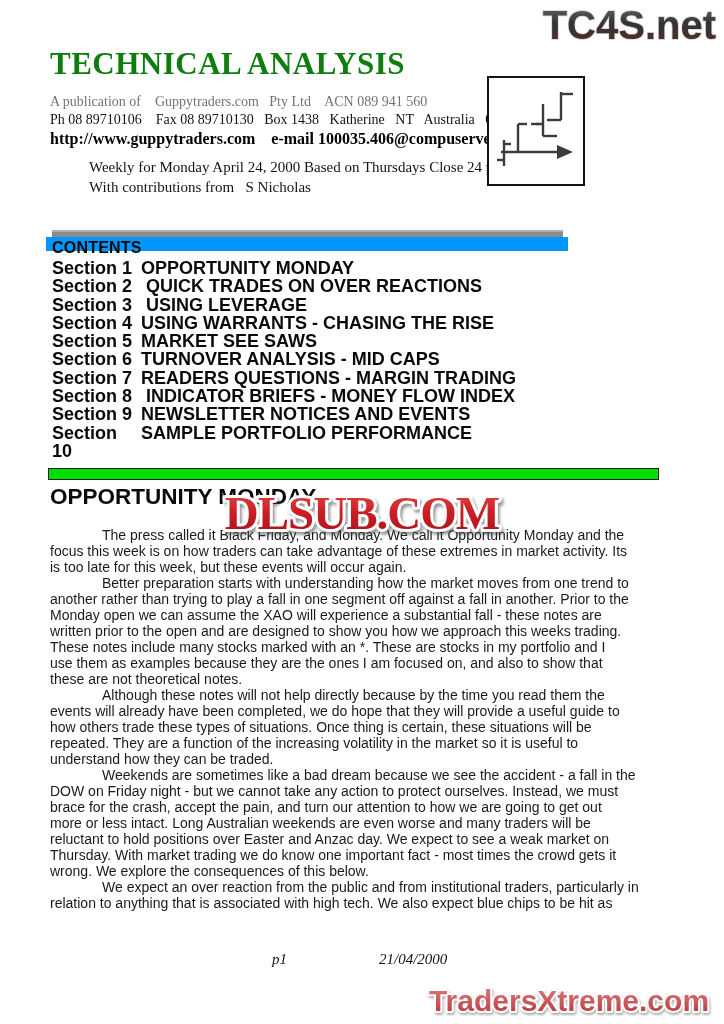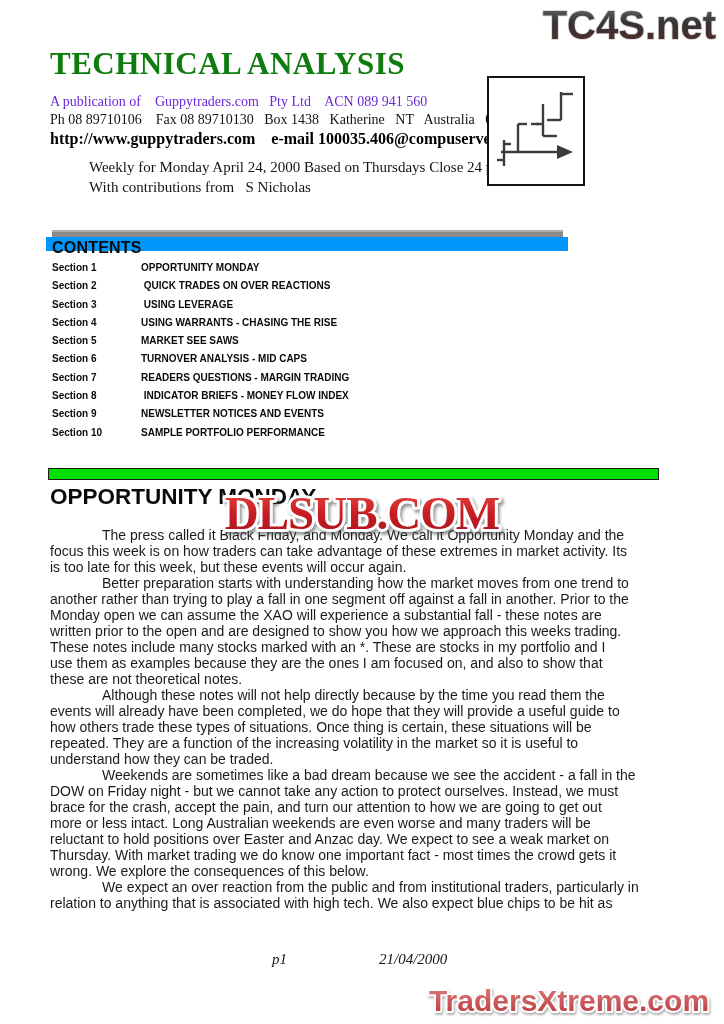--- a/index.html
+++ b/index.html
@@ -12,21 +12,21 @@
   .logo-tc4s { position:absolute; left:518px; top:0px; }
 
   
   .masthead { position:absolute; left:50px; top:46px; width:620px; }
   .mast-title {
     font-family:"Liberation Serif", serif; font-weight:bold;
     font-size:31px; line-height:36px; color:#0e7d0e; letter-spacing:0.5px;
   }
   .mast-pub {
     margin-top:12px; font-family:"Liberation Serif", serif;
-    font-size:14px; color:#6d28d9; white-space:pre-wrap;
+    font-size:14px; color:#737373; white-space:pre-wrap;
   }
   .mast-contact {
     margin-top:2px; font-family:"Liberation Serif", serif;
     font-size:14px; color:#141414; white-space:pre-wrap;
   }
   .mast-web {
     margin-top:2px; font-family:"Liberation Serif", serif; font-weight:bold;
     font-size:16px; color:#000; white-space:pre-wrap;
   }
   .mast-issue, .mast-contrib {
@@ -49,21 +49,21 @@
     background:#8b8b8b; box-shadow: inset 0 2px 0 #aeaeae;
   }
   .bar-blue {
     position:absolute; left:46px; top:237px; width:522px; height:14px;
     background:#0096fb;
   }
 
   
   .contents { position:absolute; left:52px; top:239px; font-weight:bold; color:#0a0a0a; }
   .contents-heading { font-size:16px; letter-spacing:0.2px; }
-  .toc { margin-top:2px; display:grid; grid-template-columns:89px 1fr; font-size:10px; line-height:18.3px; }
+  .toc { margin-top:2px; display:grid; grid-template-columns:89px 1fr; font-size:18px; line-height:18.3px; }
   .toc-title { white-space:pre-wrap; }
 
   
   .divider-green {
     position:absolute; left:48px; top:468px; width:609px; height:10px;
     background:#00df00; border:1px solid #1c1c1c;
   }
 
   
   .article { position:absolute; left:50px; top:484px; width:665px; }

